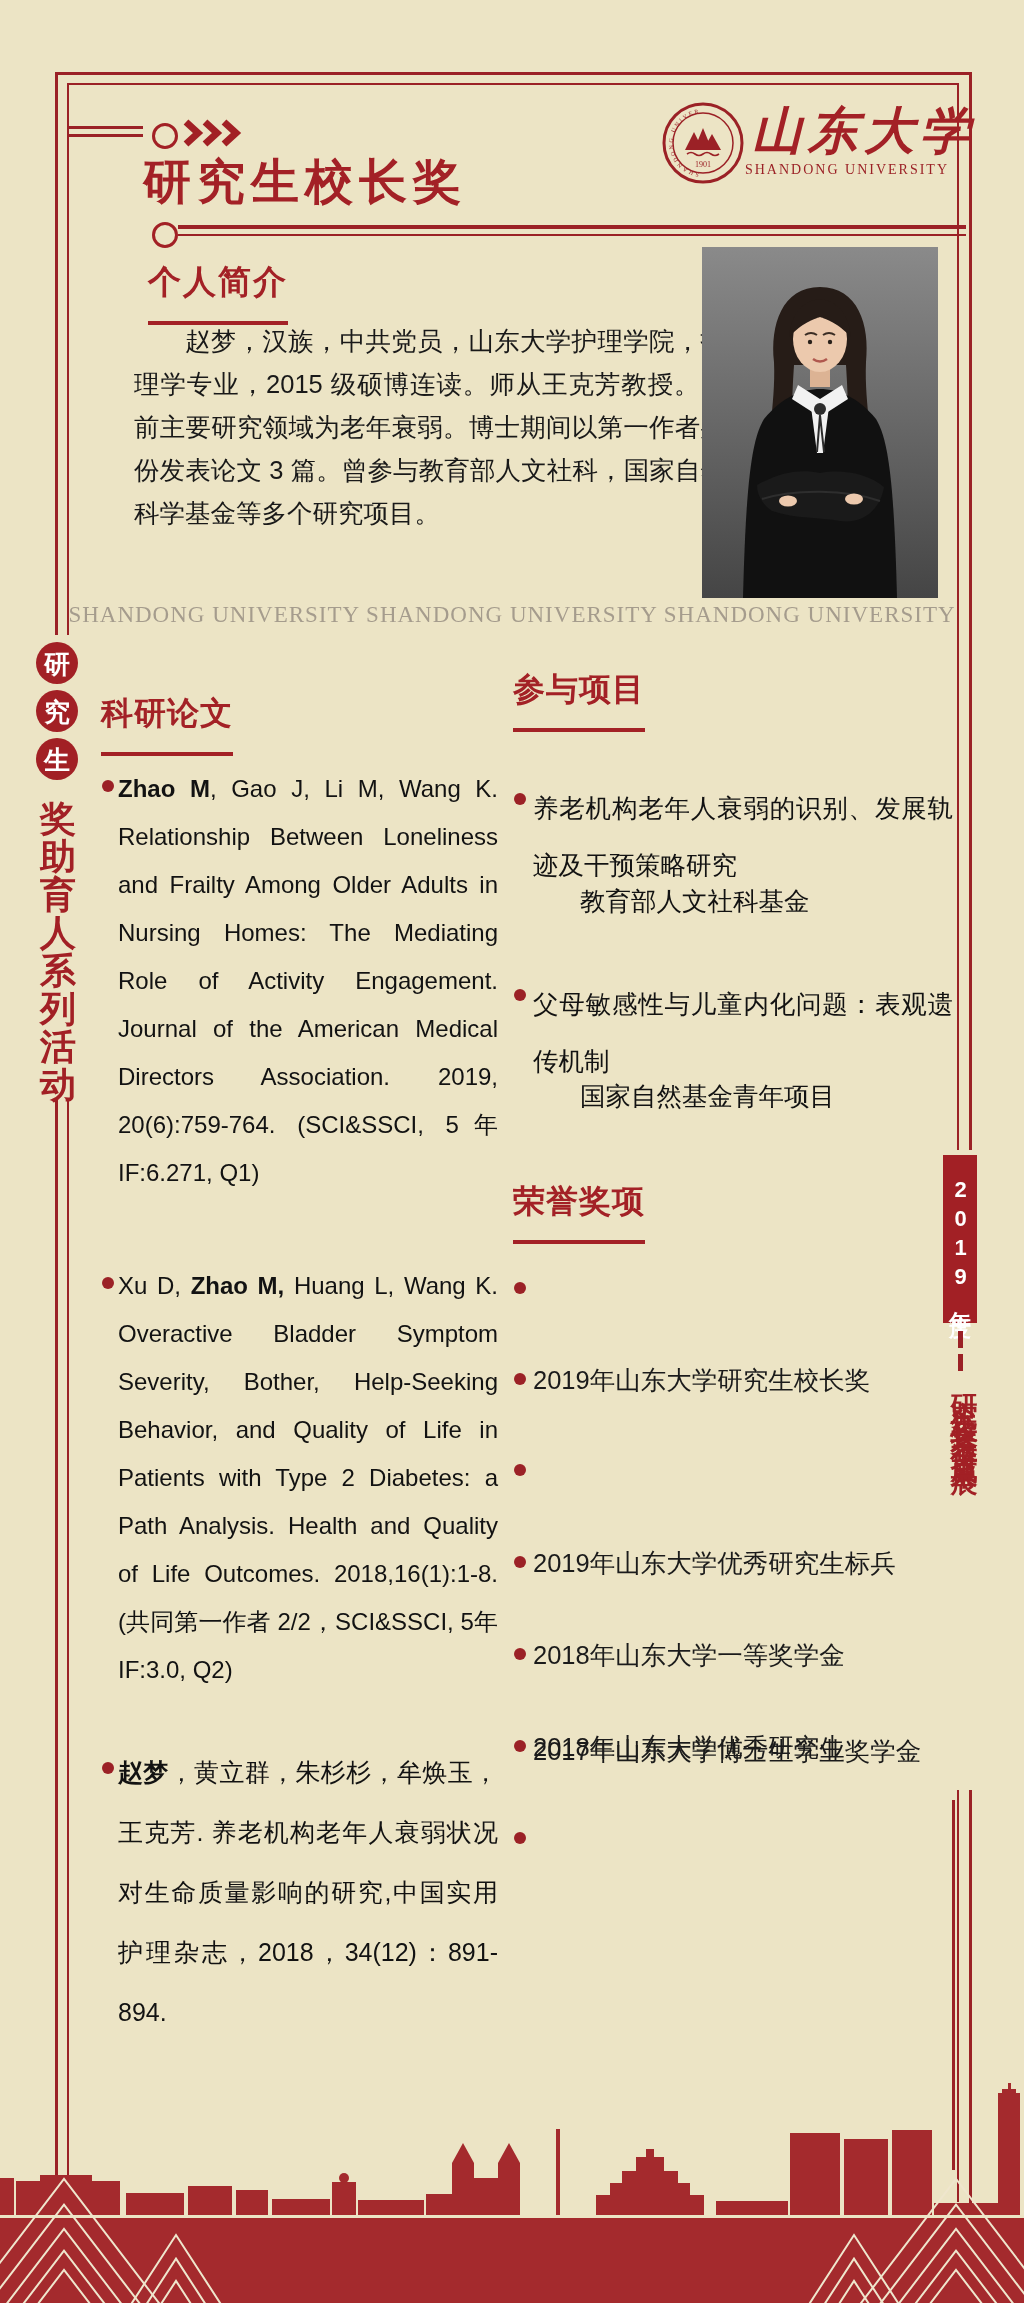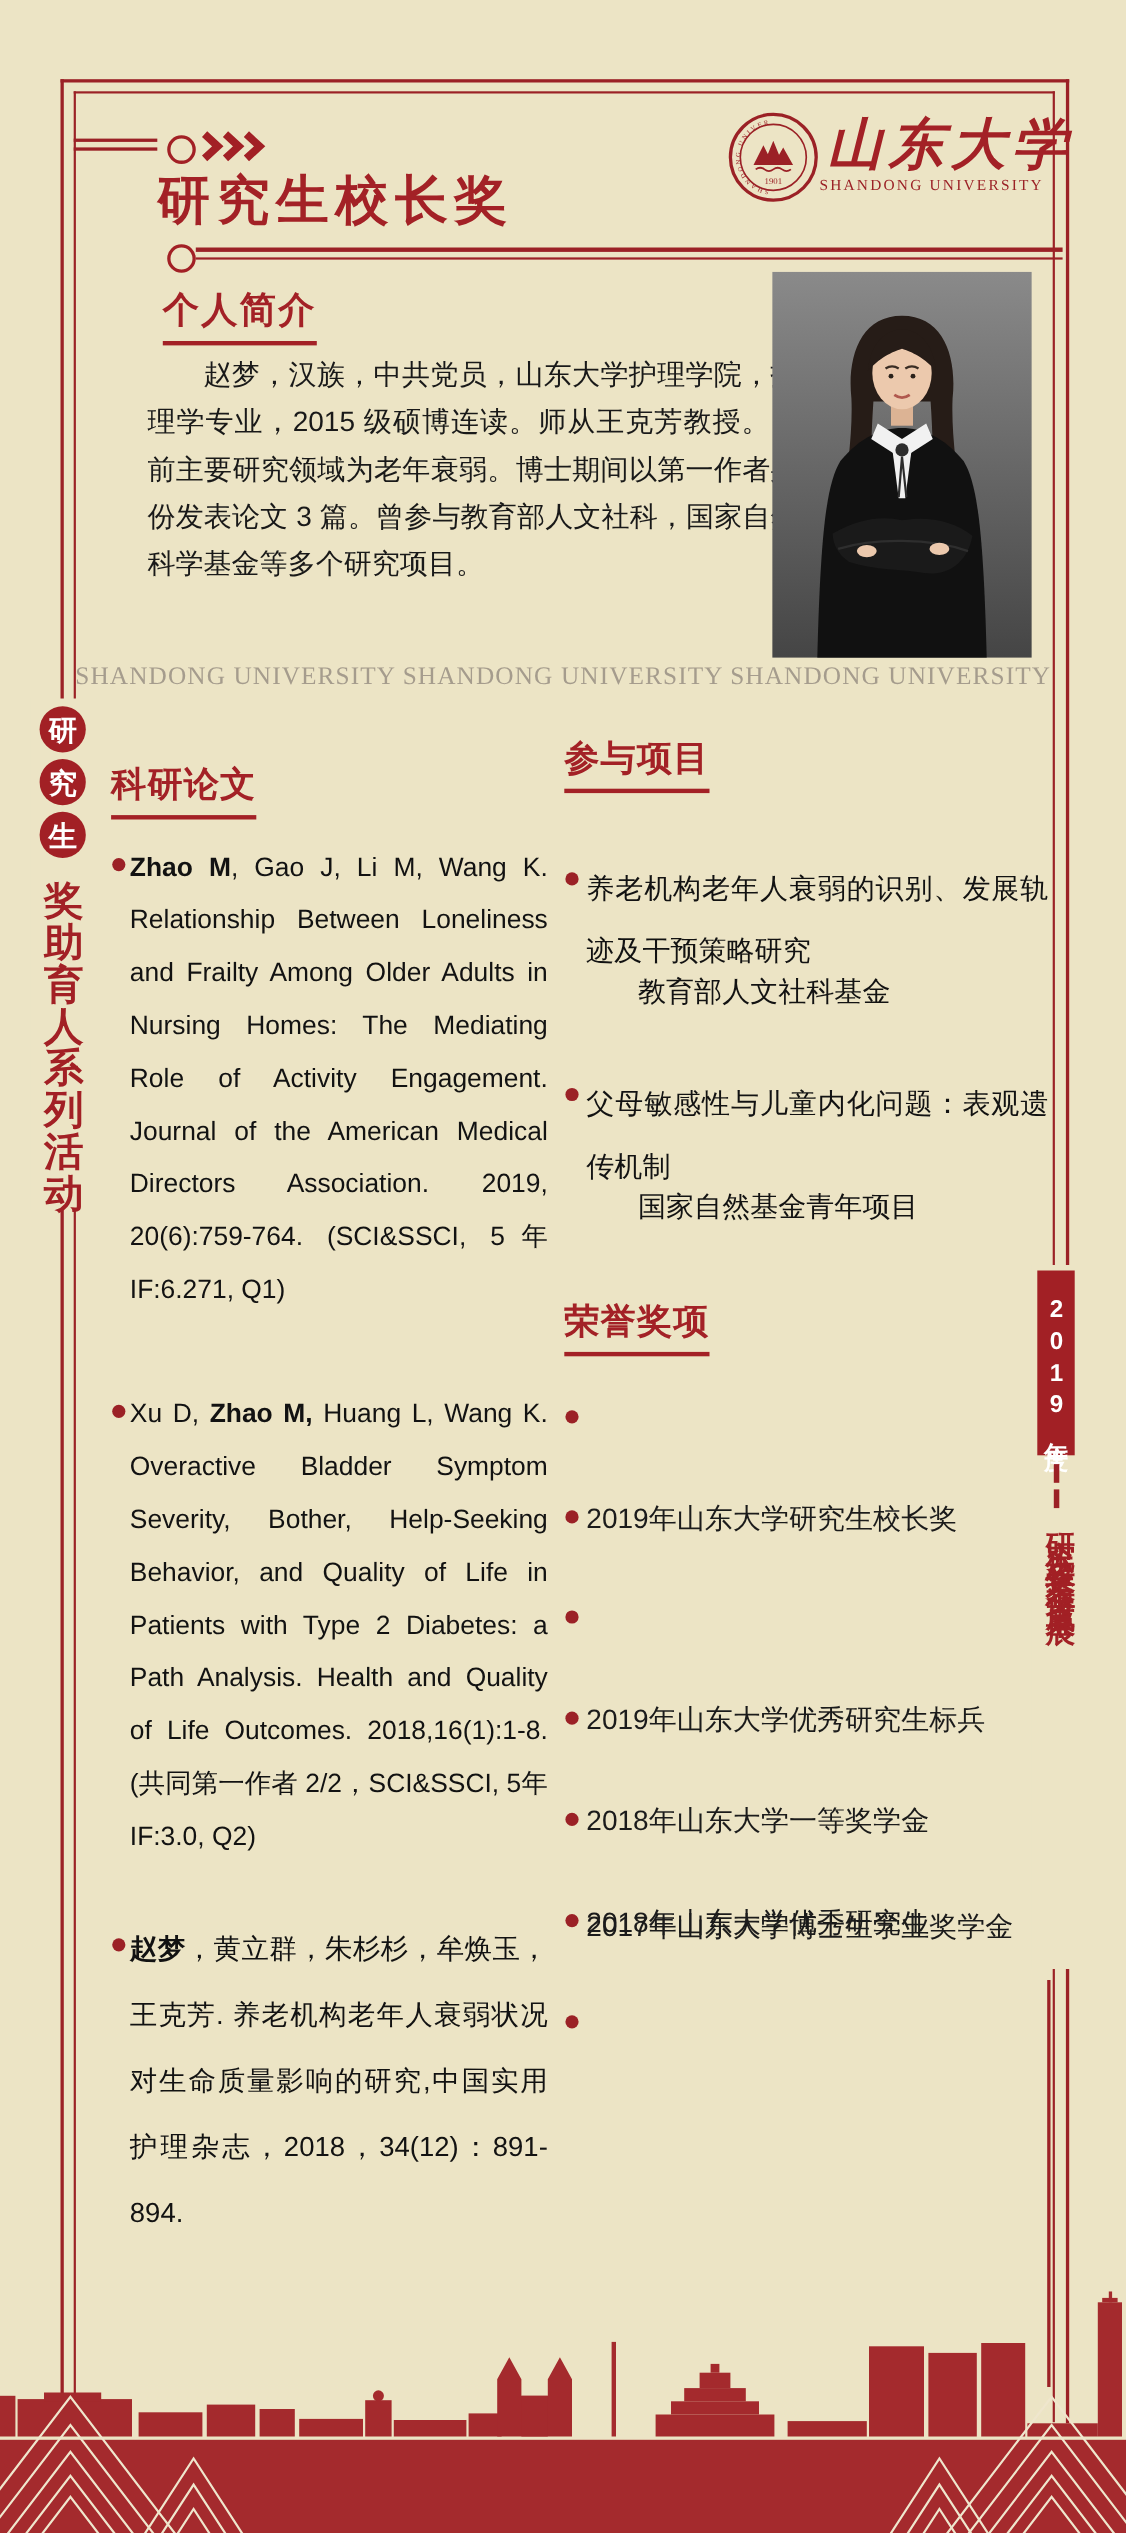--- a/index.html
+++ b/index.html
@@ -16,21 +16,21 @@
 
   
   .hline{position:absolute;background:#9b2126;z-index:3;}
   .ring{position:absolute;width:20px;height:20px;border:3px solid #a22025;border-radius:50%;z-index:3;}
   #page-title{left:143px;top:150px;font-size:48px;font-weight:700;letter-spacing:6px;color:#a32126;z-index:3;}
 
   #seal{left:661px;top:100px;z-index:3;}
   #logo-calligraphy{left:752px;top:98px;font-size:50px;font-weight:700;font-style:italic;letter-spacing:6px;color:#a32126;font-family:"Liberation Serif","DejaVu Serif",serif;z-index:3;}
   #logo-en{left:742px;top:162px;width:210px;text-align:center;font-size:14px;letter-spacing:2px;color:#9b2126;font-family:"Liberation Serif","DejaVu Serif",serif;z-index:3;}
 
-  .sec-heading{position:absolute;font-weight:700;color:#a32126;z-index:3;border-bottom:4px solid #a32126;padding-bottom:5px;}
+  .sec-heading{position:absolute;font-weight:700;color:#a32126;z-index:3;border-bottom:4px solid #a32126;padding-bottom:16px;}
   #profile-heading{left:148px;top:260px;font-size:33px;letter-spacing:2px;}
   #papers-heading{left:101px;top:692px;font-size:32px;letter-spacing:1px;}
   #projects-heading{left:513px;top:668px;font-size:32px;letter-spacing:1px;}
   #honors-heading{left:513px;top:1180px;font-size:32px;letter-spacing:1px;}
 
   #bio{left:98px;top:320px;width:592px;font-size:25.5px;line-height:43px;color:#191919;text-align:justify;text-indent:2em;z-index:3;margin-left:36px;}
 
   #photo{left:702px;top:247px;width:236px;height:351px;z-index:3;}
 
   #watermark{left:60px;top:602px;width:904px;text-align:center;font-size:23px;letter-spacing:1px;color:#a59c8d;font-family:"Liberation Serif","DejaVu Serif",serif;z-index:3;white-space:nowrap;}

